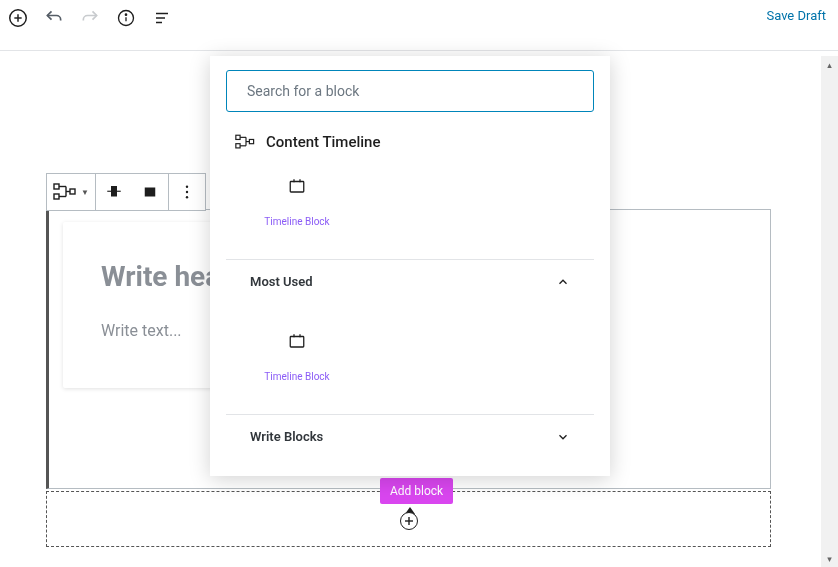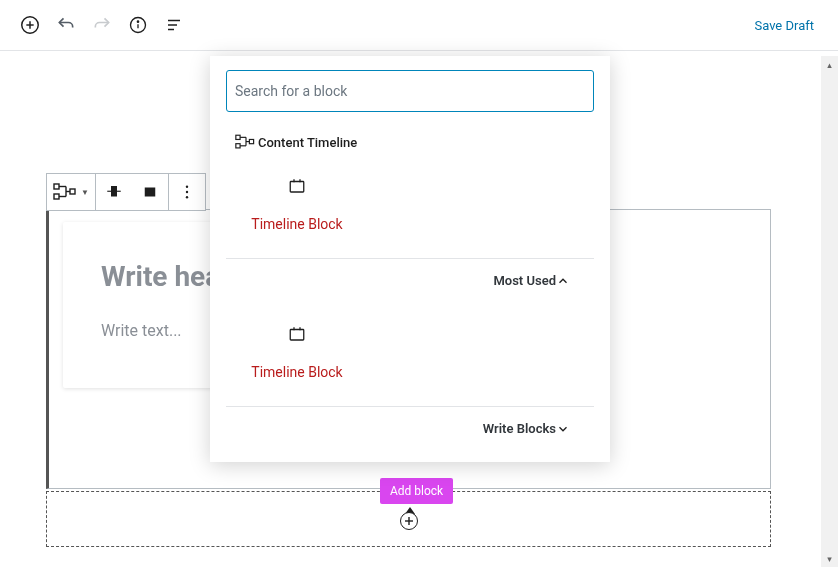--- a/index.html
+++ b/index.html
@@ -2,22 +2,22 @@
 <html><head>
 <meta charset="utf-8">
 <style>
   * { box-sizing: border-box; margin: 0; padding: 0; font-family: -apple-system, BlinkMacSystemFont, "Segoe UI", Roboto, sans-serif; }
   body { background: #fff; width: 838px; height: 567px; position: relative; overflow: hidden; }
   
   .toolbar-top {
     height: 51px;
     border-bottom: 1px solid #e2e4e7;
     display: flex;
-    align-items: center;
-    padding: 0 12px;
+    align-items: flex-start;
+    padding: 0 0;
     justify-content: space-between;
   }
   .toolbar-left { display: flex; align-items: center; gap: 0; }
   .toolbar-btn {
     width: 36px; height: 36px;
     display: flex; align-items: center; justify-content: center;
     cursor: pointer; border: none; background: transparent;
     color: #555d66;
   }
   .toolbar-btn.disabled { color: #ccc; }
@@ -100,51 +100,51 @@
     background:#fff;
     box-shadow: 0 3px 20px rgba(0,0,0,0.18);
     z-index: 30;
     padding-bottom: 4px;
   }
   .search-wrap { padding: 14px 16px 10px 16px; }
   .search-input {
     width:100%; height: 42px;
     border: 1.5px solid #0085ba;
     border-radius: 3px;
-    padding: 0 8px;
+    padding: 0 20px;
     font-size: 14px;
     outline: none;
     color:#333;
   }
   .search-input::placeholder { color: #6c7781; }
   
   .result-row {
     display:flex; align-items:center;
     padding: 10px 16px 10px 24px;
-    gap: 0;
-    font-size: 13px; color:#1e1e1e;
+    gap: 8px;
+    font-size: 15px; color:#1e1e1e;
     cursor:pointer;
   }
   .result-row .ricon { width:24px; display:flex; justify-content:center; }
   
   .block-item {
     display:flex; flex-direction:column; align-items:center;
     padding: 12px 0 18px 0;
     width: 130px;
     margin-left: 22px;
     cursor:pointer;
   }
   .block-item .bicon { width:24px; height:24px; margin-bottom: 18px; display:flex; align-items:center; justify-content:center;}
-  .block-item .blabel { font-size: 14px; color:#b91c1c; }
+  .block-item .blabel { font-size: 10px; color:#8b5cf6; }
   
   .section-hdr {
-    display:flex; align-items:center; justify-content:flex-end;
+    display:flex; align-items:center; justify-content:space-between;
     padding: 14px 24px 14px 24px;
     border-top: 1px solid #e2e4e7;
-    margin: 8px 16px;
+    margin: 14px 16px;
     cursor:pointer;
   }
   .section-hdr .stitle { font-size:13px; font-weight:600; color:#32373c; }
   
   
   .vscroll {
     position:absolute; right:0; top:56px; width:17px; height: 511px;
     background:#f1f1f1;
   }
   .vscroll .up, .vscroll .down {

